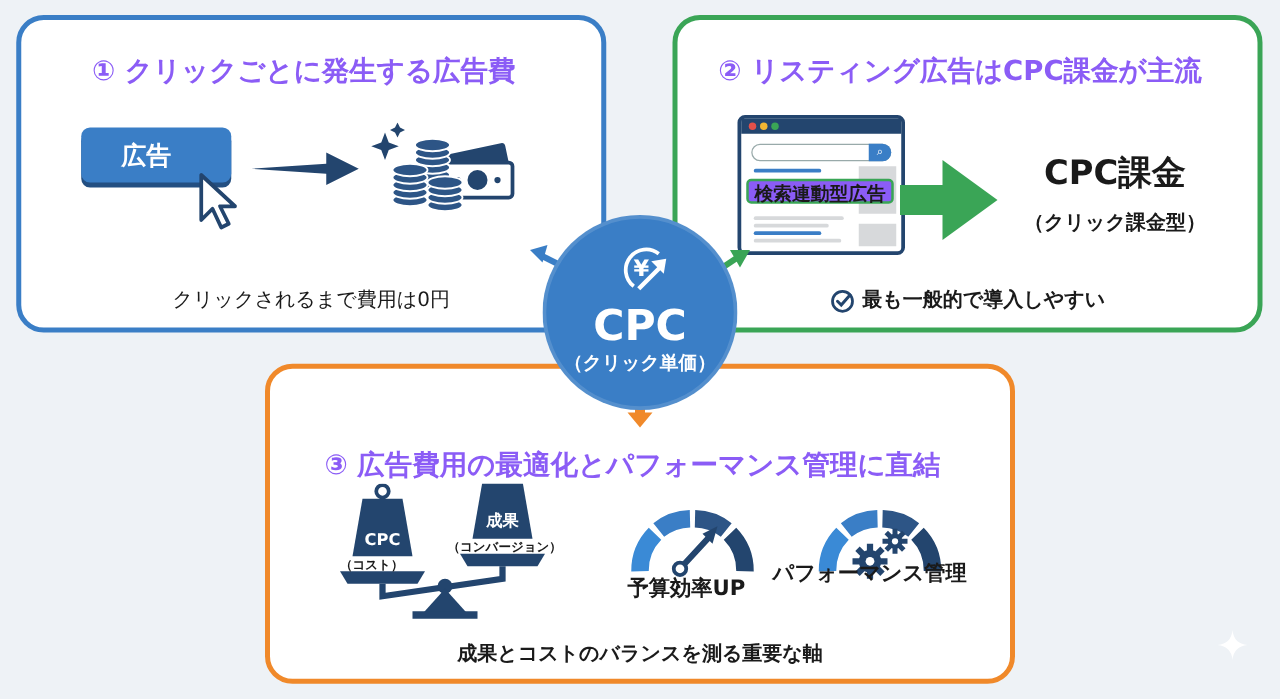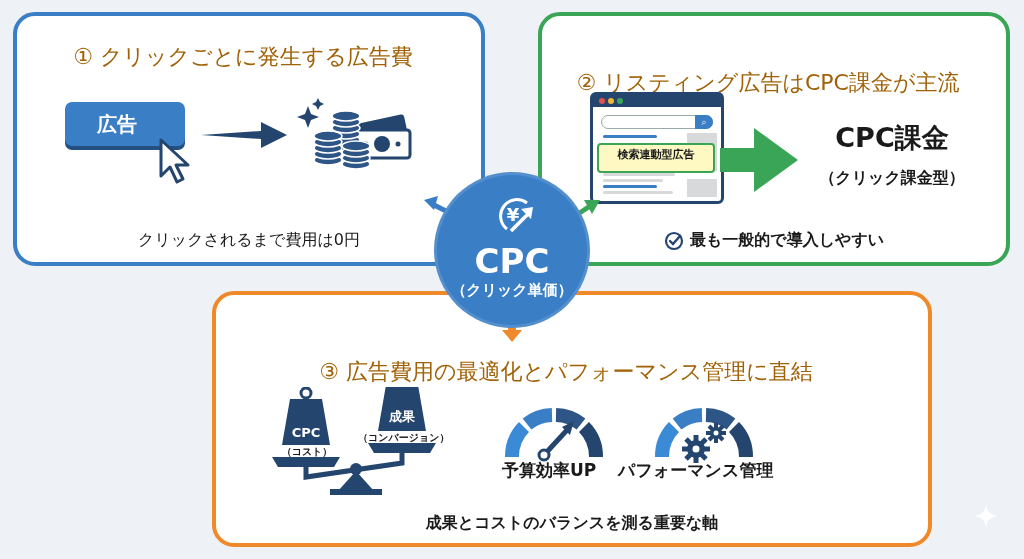--- a/index.html
+++ b/index.html
@@ -11,29 +11,29 @@
     color: #1a1a1a;
   }
   .card {
     position: absolute;
     background: #ffffff;
     border-radius: 22px;
     border: 4px solid;
   }
   #card1 { left: 13px; top: 12px; width: 472px; height: 254px; border-color: #3a7ec6; }
   #card2 { left: 538px; top: 12px; width: 472px; height: 254px; border-color: #3aa556; }
-  #card3 { left: 212px; top: 291px; width: 720px; height: 256px; border-color: #f0892a; }
+  #card3 { left: 212px; top: 291px; width: 600px; height: 256px; border-color: #f0892a; }
 
   .card-title {
     position: absolute; left: 0; right: 12px;
-    text-align: center; font-weight: normal; font-size: 22px; color: #a16207;
+    text-align: center; font-weight: bold; font-size: 22px; color: #8b5cf6;
     white-space: nowrap;
   }
   #card1 .card-title { top: 26px; }
-  #card2 .card-title { top: 26px; margin-top: 26px; }
+  #card2 .card-title { top: 26px; }
   #card3 .card-title { top: 62px; font-size: 22px; }
 
   
   .ad-button {
     position: absolute; left: 48px; top: 86px; width: 120px; height: 44px;
     background: #3a7ec6; border-radius: 7px;
     box-shadow: 0 4px 0 #234f82;
     color: #fff; font-size: 20px; font-weight: bold;
     display: flex; align-items: center; padding-left: 32px;
   }
@@ -54,23 +54,23 @@
     position: absolute; left: 8px; top: 20px; width: 112px; height: 14px;
     border: 1px solid #9aa; border-radius: 7px;
   }
   .search-btn {
     position: absolute; right: -1px; top: -1px; width: 18px; height: 14px;
     background: #3a7ec6; border-radius: 0 7px 7px 0; color: #fff; font-size: 9px; text-align:center; line-height: 14px;
   }
   .line { position: absolute; height: 3px; border-radius: 2px; }
   .thumb { position: absolute; background: #d7d9db; }
   .ad-highlight {
-    position: absolute; left: 4px; top: 48px; width: 118px; height: 30px;
-    background: #fef9c3; border: 2px solid #3aa556; border-radius: 4px;
-    font-size: 11px; font-weight: bold; text-align: center; line-height: 20px; white-space: nowrap;
+    position: absolute; left: 4px; top: 48px; width: 118px; height: 20px;
+    background: #8b5cf6; border: 2px solid #3aa556; border-radius: 4px;
+    font-size: 15px; font-weight: bold; text-align: center; line-height: 20px; white-space: nowrap;
   }
   .green-arrow { position: absolute; left: 178px; top: 112px; }
   .cpc-billing { position: absolute; left: 250px; top: 104px; width: 200px; text-align: center; }
   .cpc-billing .big { font-size: 27px; font-weight: bold; }
   .cpc-billing .small { font-size: 16px; font-weight: bold; margin-top: 12px; }
   .card2-note { position: absolute; left: 0; right: 0; top: 214px; text-align:center; font-size: 16px; font-weight: bold; display:flex; justify-content:center; align-items:center; gap: 6px; }
 
   
   .center-circle {
     position: absolute; left: 434px; top: 172px; width: 156px; height: 156px;
@@ -81,21 +81,21 @@
   .center-circle .sub { position: absolute; left:0; right:0; top: 106px; font-size: 15px; font-weight: bold; }
   .yen-icon { position: absolute; left: 56px; top: 18px; }
   .conn { position: absolute; }
 
   
   .scale { position: absolute; left: 56px; top: 92px; }
   .gauge1 { position: absolute; left: 288px; top: 116px; }
   .gauge2 { position: absolute; left: 438px; top: 116px; }
   .gauge-label { position: absolute; font-size: 17px; font-weight: bold; white-space: nowrap; }
   #g1-label { left: 286px; top: 164px; }
-  #g2-label { left: 402px; top: 164px; }
+  #g2-label { left: 402px; top: 152px; }
   .card3-note { position: absolute; left: 0; right: 0; top: 218px; text-align:center; font-size: 16px; font-weight: bold; }
 
   .sparkle { position: absolute; left: 974px; top: 504px; }
 </style>
 </head>
 <body>
 
 <div class="card" id="card1">
   <div class="card-title">① クリックごとに発生する広告費</div>
   <div class="ad-button">広告</div>
@@ -190,21 +190,21 @@
 
       <path d="M0 70 L68 70 L62 80 L6 80 Z" fill="#23456e"></path>
       <path d="M96 56 L164 56 L158 66 L102 66 Z" fill="#23456e"></path>
 
       <path d="M34 80 L34 90 L130 76 L130 66" fill="none" stroke="#23456e" stroke-width="5"></path>
       <circle cx="84" cy="82" r="6" fill="#23456e"></circle>
       <path d="M84 84 L66 104 L102 104 Z" fill="#23456e"></path>
       <rect x="58" y="102" width="52" height="6" fill="#23456e"></rect>
     </svg>
     <div style="position:absolute;left:14px;top:38px;width:40px;text-align:center;color:#fff;font-size:13px;font-weight:bold">CPC</div>
-    <div style="position:absolute;left:0;top:58px;width:70px;text-align:center;font-size:10px;font-weight:bold">（コスト）</div>
+    <div style="position:absolute;left:0;top:58px;width:70px;font-size:10px;font-weight:bold">（コスト）</div>
     <div style="position:absolute;left:110px;top:21px;width:40px;text-align:center;color:#fff;font-size:13px;font-weight:bold">成果</div>
     <div style="position:absolute;left:86px;top:44px;width:90px;text-align:left;font-size:10px;font-weight:bold;white-space:nowrap">（コンバージョン）</div>
   </div>
 
   <svg class="gauge1" width="100" height="66" viewBox="0 0 100 66" style="top:104px">
     <g fill="none" stroke-width="14">
       <path d="M8 58 A42 42 0 0 1 20 28" stroke="#3a8ad6"></path>
       <path d="M23 25 A42 42 0 0 1 48 16" stroke="#3a7ec6"></path>
       <path d="M52 16 A42 42 0 0 1 77 25" stroke="#2d5586"></path>
       <path d="M80 28 A42 42 0 0 1 92 58" stroke="#23456e"></path>

